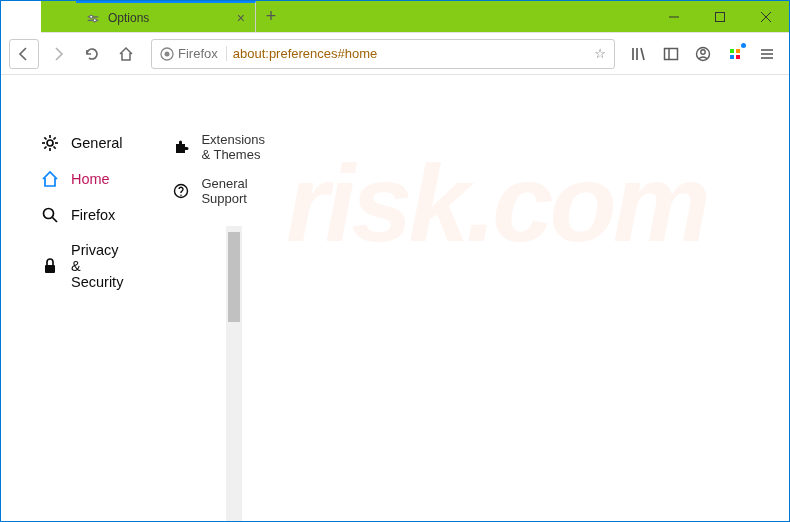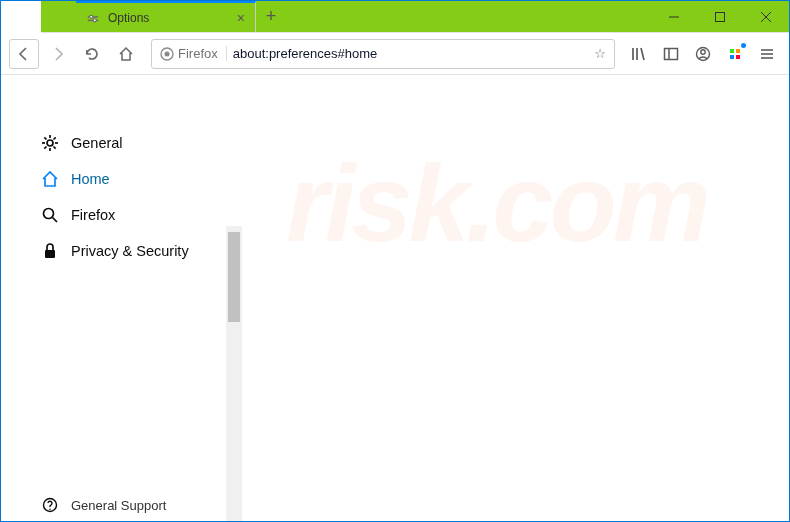--- a/index.html
+++ b/index.html
@@ -13,31 +13,31 @@
 .newtab { width:30px; display:flex; align-items:center; justify-content:center; font-size:18px; color:#555; }
 .winbtns { margin-left:auto; display:flex; }
 .winbtns div { width:46px; display:flex; align-items:center; justify-content:center; font-size:11px; color:#333; }
 
 
 .toolbar { height:42px; display:flex; align-items:center; padding:0 8px; gap:4px; border-bottom:1px solid #e3e3e3; }
 .navbtn { width:30px; height:30px; display:flex; align-items:center; justify-content:center; border-radius:3px; color:#6a6a6a; }
 .navbtn.back { border:1px solid #ccc; border-radius:3px; }
 .urlbar { flex:1; display:flex; align-items:center; height:30px; border:1px solid #ccc; border-radius:3px; margin:0 6px; padding:0 8px; font-size:13px; color:#737373; gap:6px; }
 .urlbar .fxlabel { color:#737373; border-right:1px solid #ddd; padding-right:8px; display:flex; align-items:center; gap:4px; }
-.urlbar .addr { color:#0f172a;text-align:center; }
+.urlbar .addr { color:#a16207;text-align:center; }
 .urlbar .star { margin-left:auto; color:#737373; }
 .tbicon { width:28px; height:28px; display:flex; align-items:center; justify-content:center; color:#5c5c5c; position:relative; }
 .dot { width:5px; height:5px; background:#0a84ff; border-radius:50%; position:absolute; top:3px; right:3px; }
 
 
 .content { display:flex; height:calc(100% - 74px); }
-.sidebar { width:215px; padding:50px 0 0 0; display:flex; flex-direction:column; }
+.sidebar { width:215px; padding:50px 0 0 0; display:flex; flex-direction:row; }
 .sidebar-top { flex:1; }
 .sideitem { display:flex; align-items:center; gap:12px; padding:9px 10px 9px 40px; font-size:14.5px; color:#0c0c0d; cursor:pointer; }
-.sideitem.active { color:#0369a1; }
+.sideitem.active { color:#be185d; }
 .sideitem .icon { width:18px; height:18px; display:flex; align-items:center; justify-content:center; }
 .sidefoot .sideitem { font-size:13px; color:#333; padding:7px 10px 7px 40px; }
 
 .main { flex:1; padding:24px 16px 0 10px; position:relative; overflow:hidden; }
 
 .scrollbar { position:absolute; right:0; top:0; width:16px; height:100%; background:#f0f0f0; }
 .thumb { position:absolute; right:2px; top:6px; width:12px; height:90px; background:#c1c1c1; border-radius:0; }
 
 .wm { position:absolute; right:-60px; bottom:-40px; font-size:110px; font-weight:700; color:rgba(240,120,70,0.08); font-style:italic; letter-spacing:-4px; pointer-events:none; z-index:0; }
 .main > * { position:relative; z-index:1; }
@@ -193,20 +193,28 @@
               <path d="M6 8 V5 A3 3 0 0 1 12 5 V8" fill="none" stroke="#0c0c0d" stroke-width="1.7"></path>
             </svg>
           </span>
         <span>Privacy &amp; Security</span>
       </div>
     </div>
     <div class="sidefoot">
       <div class="sideitem">
         <span class="icon">
             <svg width="16" height="16" viewBox="0 0 16 16">
+              <path d="M3 5 H6 V3 A1.5 1.5 0 0 1 9 3 V5 H12 V8 H14 A1.5 1.5 0 0 1 14 11 H12 V14 H3 Z" fill="#0c0c0d"></path>
+            </svg>
+          </span>
+        <span>Extensions &amp; Themes</span>
+      </div>
+      <div class="sideitem">
+        <span class="icon">
+            <svg width="16" height="16" viewBox="0 0 16 16">
               <circle cx="8" cy="8" r="6.5" fill="none" stroke="#0c0c0d" stroke-width="1.4"></circle>
               <path d="M6 6 A2 2 0 1 1 9 8 L8 9 V10" fill="none" stroke="#0c0c0d" stroke-width="1.4"></path>
               <circle cx="8" cy="12.3" r="0.8" fill="#0c0c0d"></circle>
             </svg>
           </span>
         <span>General Support</span>
       </div>
     </div>
   </div>
 

